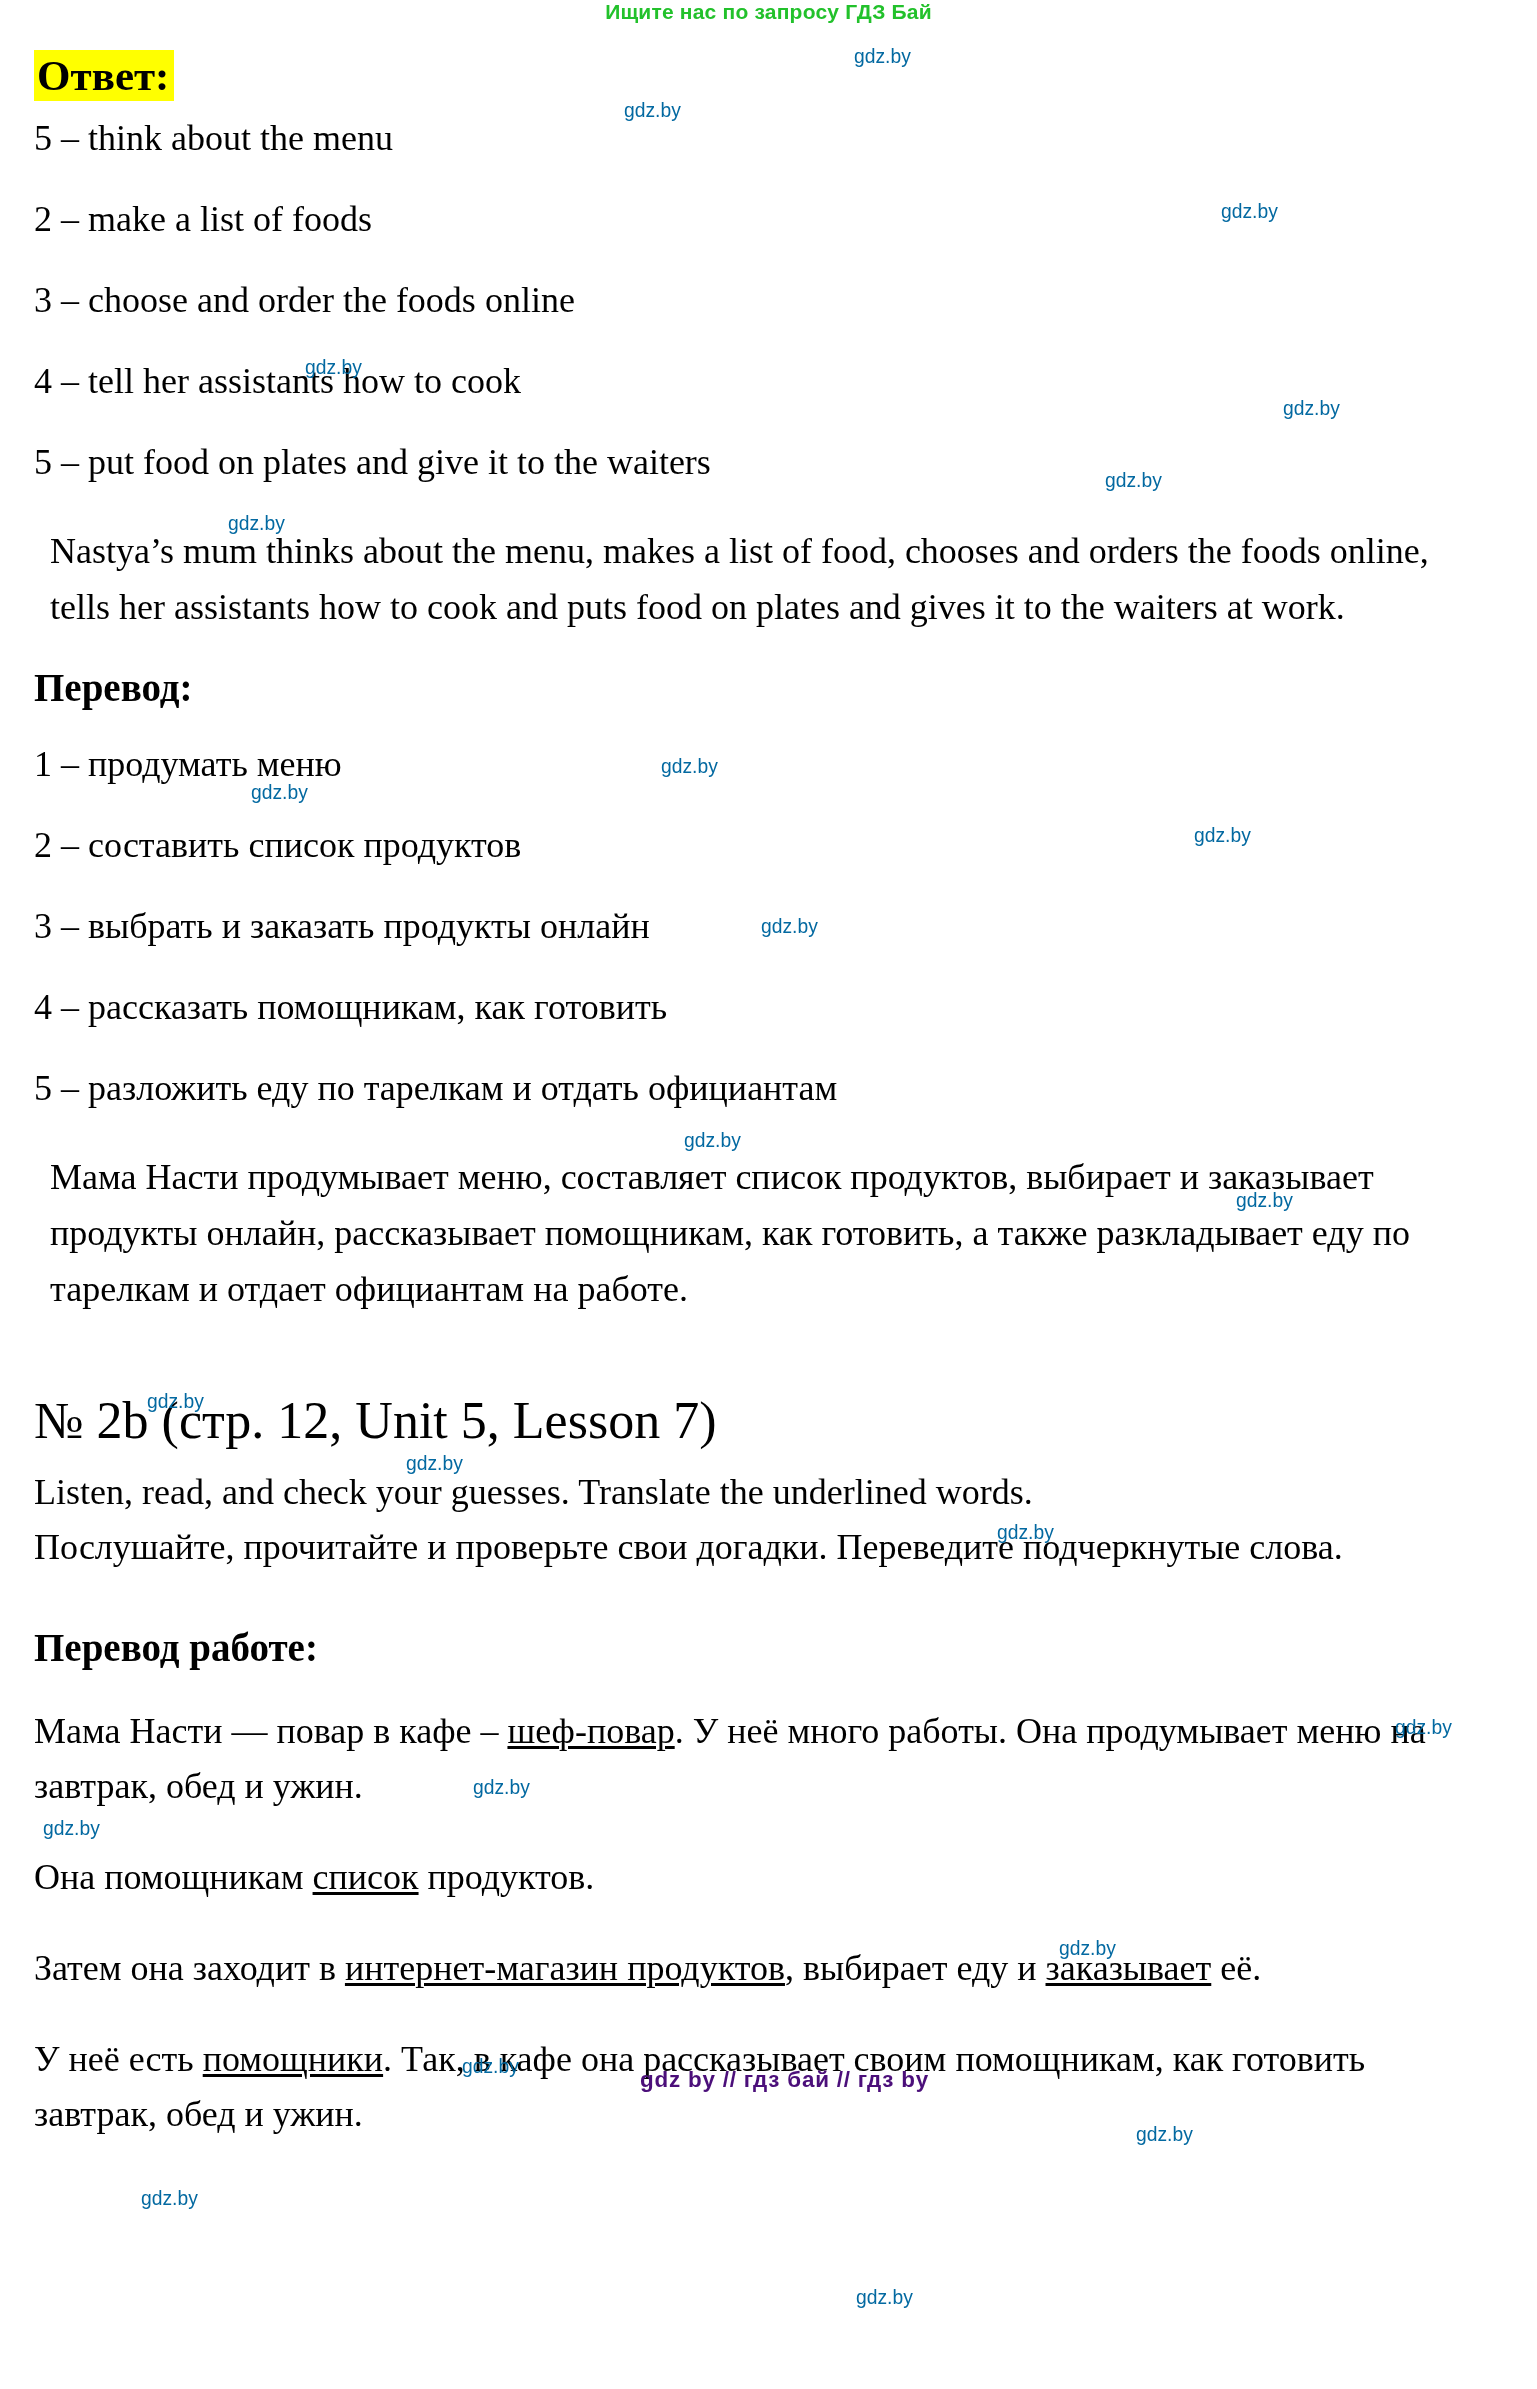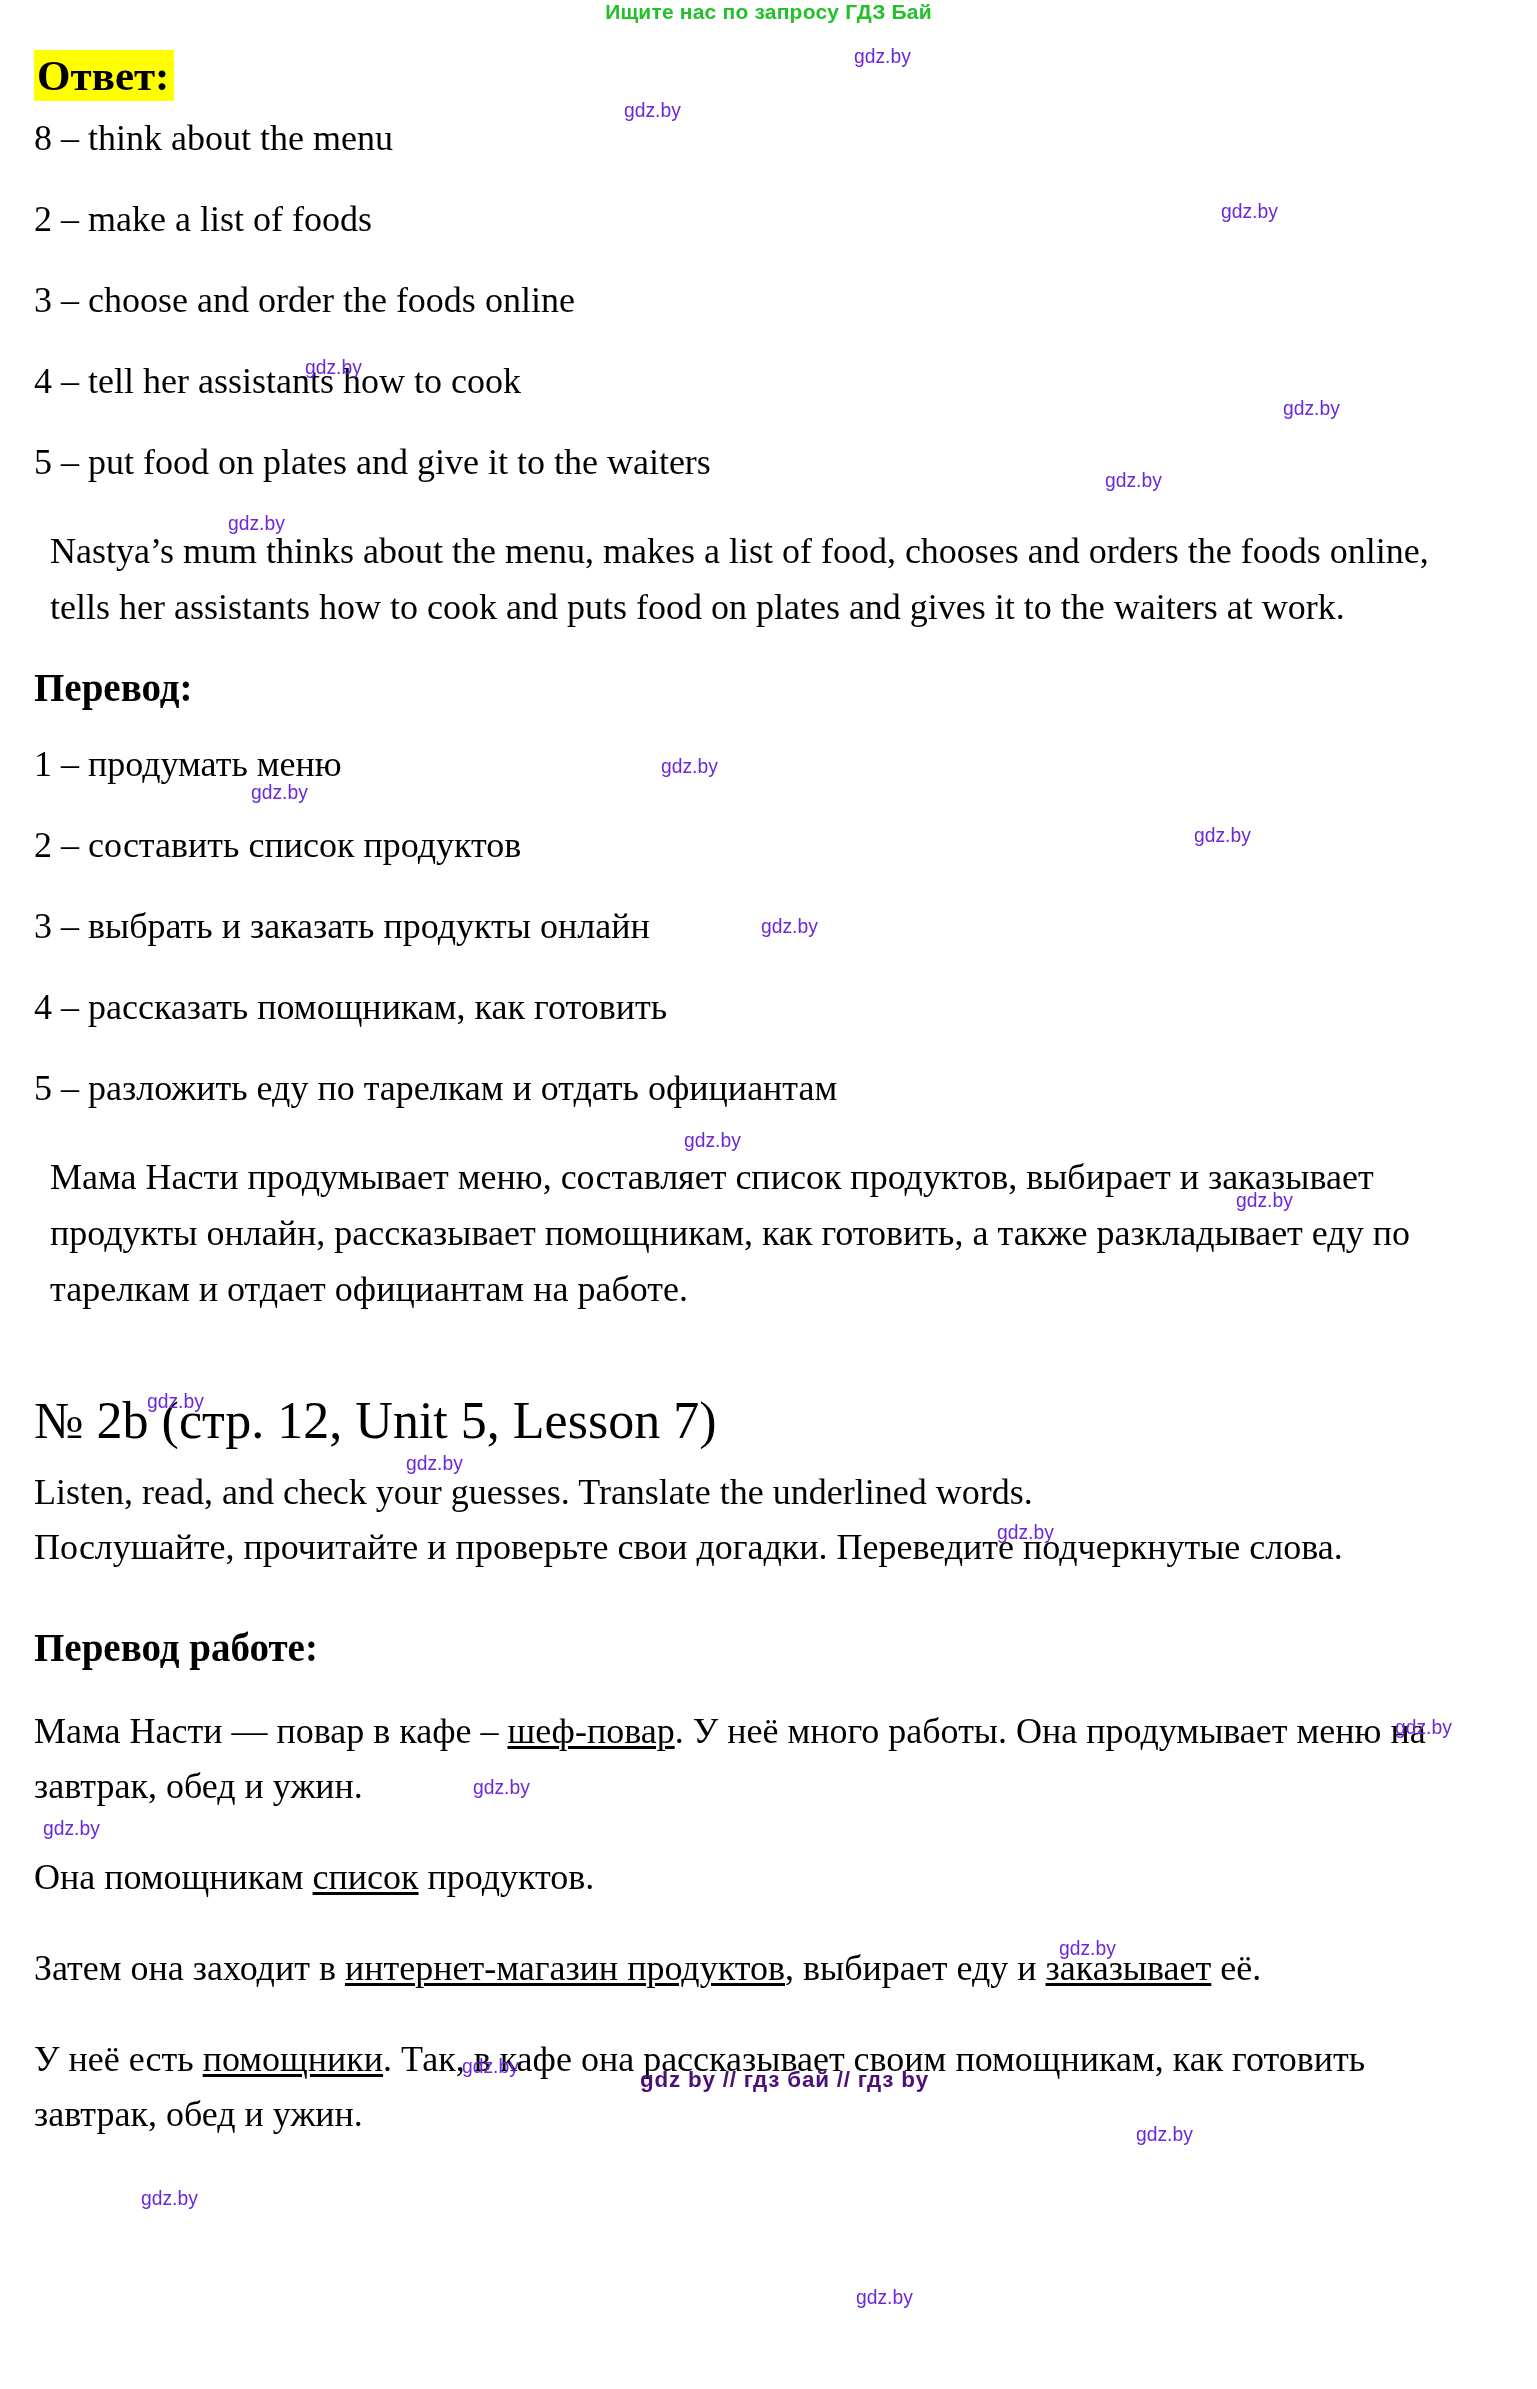--- a/index.html
+++ b/index.html
@@ -112,39 +112,39 @@
   .gap-md { height: 36px; }
   .gap-sm { height: 20px; }
 
   u.ul { text-decoration: underline; text-decoration-thickness: 3.1px; text-underline-offset: 3.1px; }
 
   
   .wm {
     position: absolute;
     font-family: "Liberation Sans", "DejaVu Sans", sans-serif;
     font-size: 19.3px;
-    color: #6d28d9;
+    color: #0369a1;
     white-space: nowrap;
     pointer-events: none;
   }
 </style>
 </head>
 <body>
 
 <div class="page">
 
   <div class="site-header">Ищите нас по запросу ГДЗ Бай</div>
 
   <div class="content">
 
     <div class="answer-heading">
       <span class="hl">Ответ:</span>
     </div>
 
-    <div class="step">8 – think about the menu</div>
+    <div class="step">5 – think about the menu</div>
     <div class="step">2 – make a list of foods</div>
     <div class="step">3 – choose and order the foods online</div>
     <div class="step">4 – tell her assistants how to cook</div>
     <div class="step">5 – put food on plates and give it to the waiters</div>
 
     <p class="para">Nastya’s mum thinks about the menu, makes a list of food, chooses and orders the foods online, tells her assistants how to cook and puts food on plates and gives it to the waiters at work.</p>
 
     <div class="sub-heading">Перевод:</div>
 
     <div class="step">1 – продумать меню</div>

